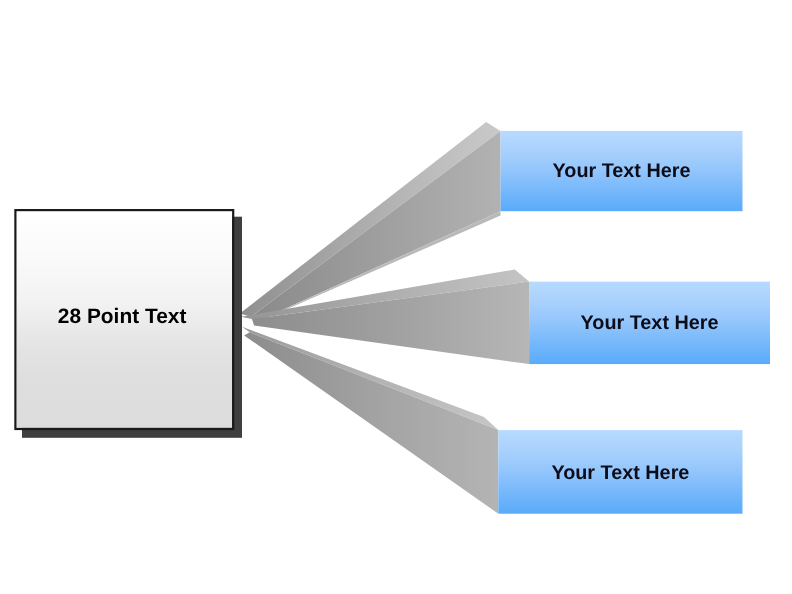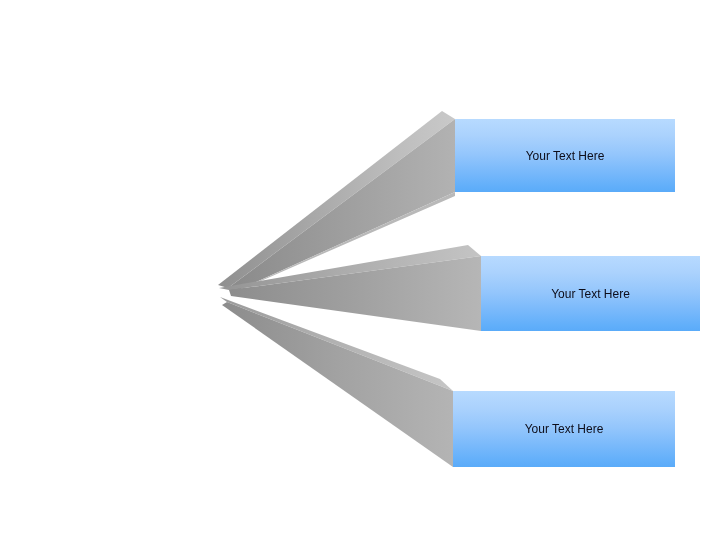--- a/index.html
+++ b/index.html
@@ -107,22 +107,22 @@
   }
   .result-label {
     position: absolute;
     left: 0;
     top: 0;
     right: 0;
     bottom: 0;
     display: flex;
     align-items: center;
     justify-content: center;
-    font-size: 12px;
-    font-weight: normal;
+    font-size: 18px;
+    font-weight: bold;
     color: #0d0d1a;
     white-space: nowrap;
   }
 
   #result-box-1 { left: 455px; top: 119px;  width: 220px; height: 73px; }
   #result-box-2 { left: 481px; top: 256px;  width: 219px; height: 75px; }
   #result-box-3 { left: 453px; top: 391px;  width: 222px; height: 76px; }
 </style>
 </head>
 <body>
@@ -184,20 +184,25 @@
     </g>
 
     <g>
       <polygon points="220,297 440,379 453,391 227,302" fill="url(#wedge3-top)"></polygon>
       <polygon points="227,302 453,391 453,467 222,305" fill="url(#wedge3-front)"></polygon>
     </g>
 
     <polygon points="442,111 455,119 455,192 442,184" fill="url(#blue-side-1)" opacity="0"></polygon>
   </svg>
 
+  <div id="source-box-wrap">
+    <div id="source-box-shadow"></div>
+    <div id="source-box"></div>
+    <div id="source-box-label">28 Point Text</div>
+  </div>
 
   <div id="result-box-1" class="result-box">
     <div class="result-label">Your Text Here</div>
   </div>
 
   <div id="result-box-2" class="result-box">
     <div class="result-label">Your Text Here</div>
   </div>
 
   <div id="result-box-3" class="result-box">

